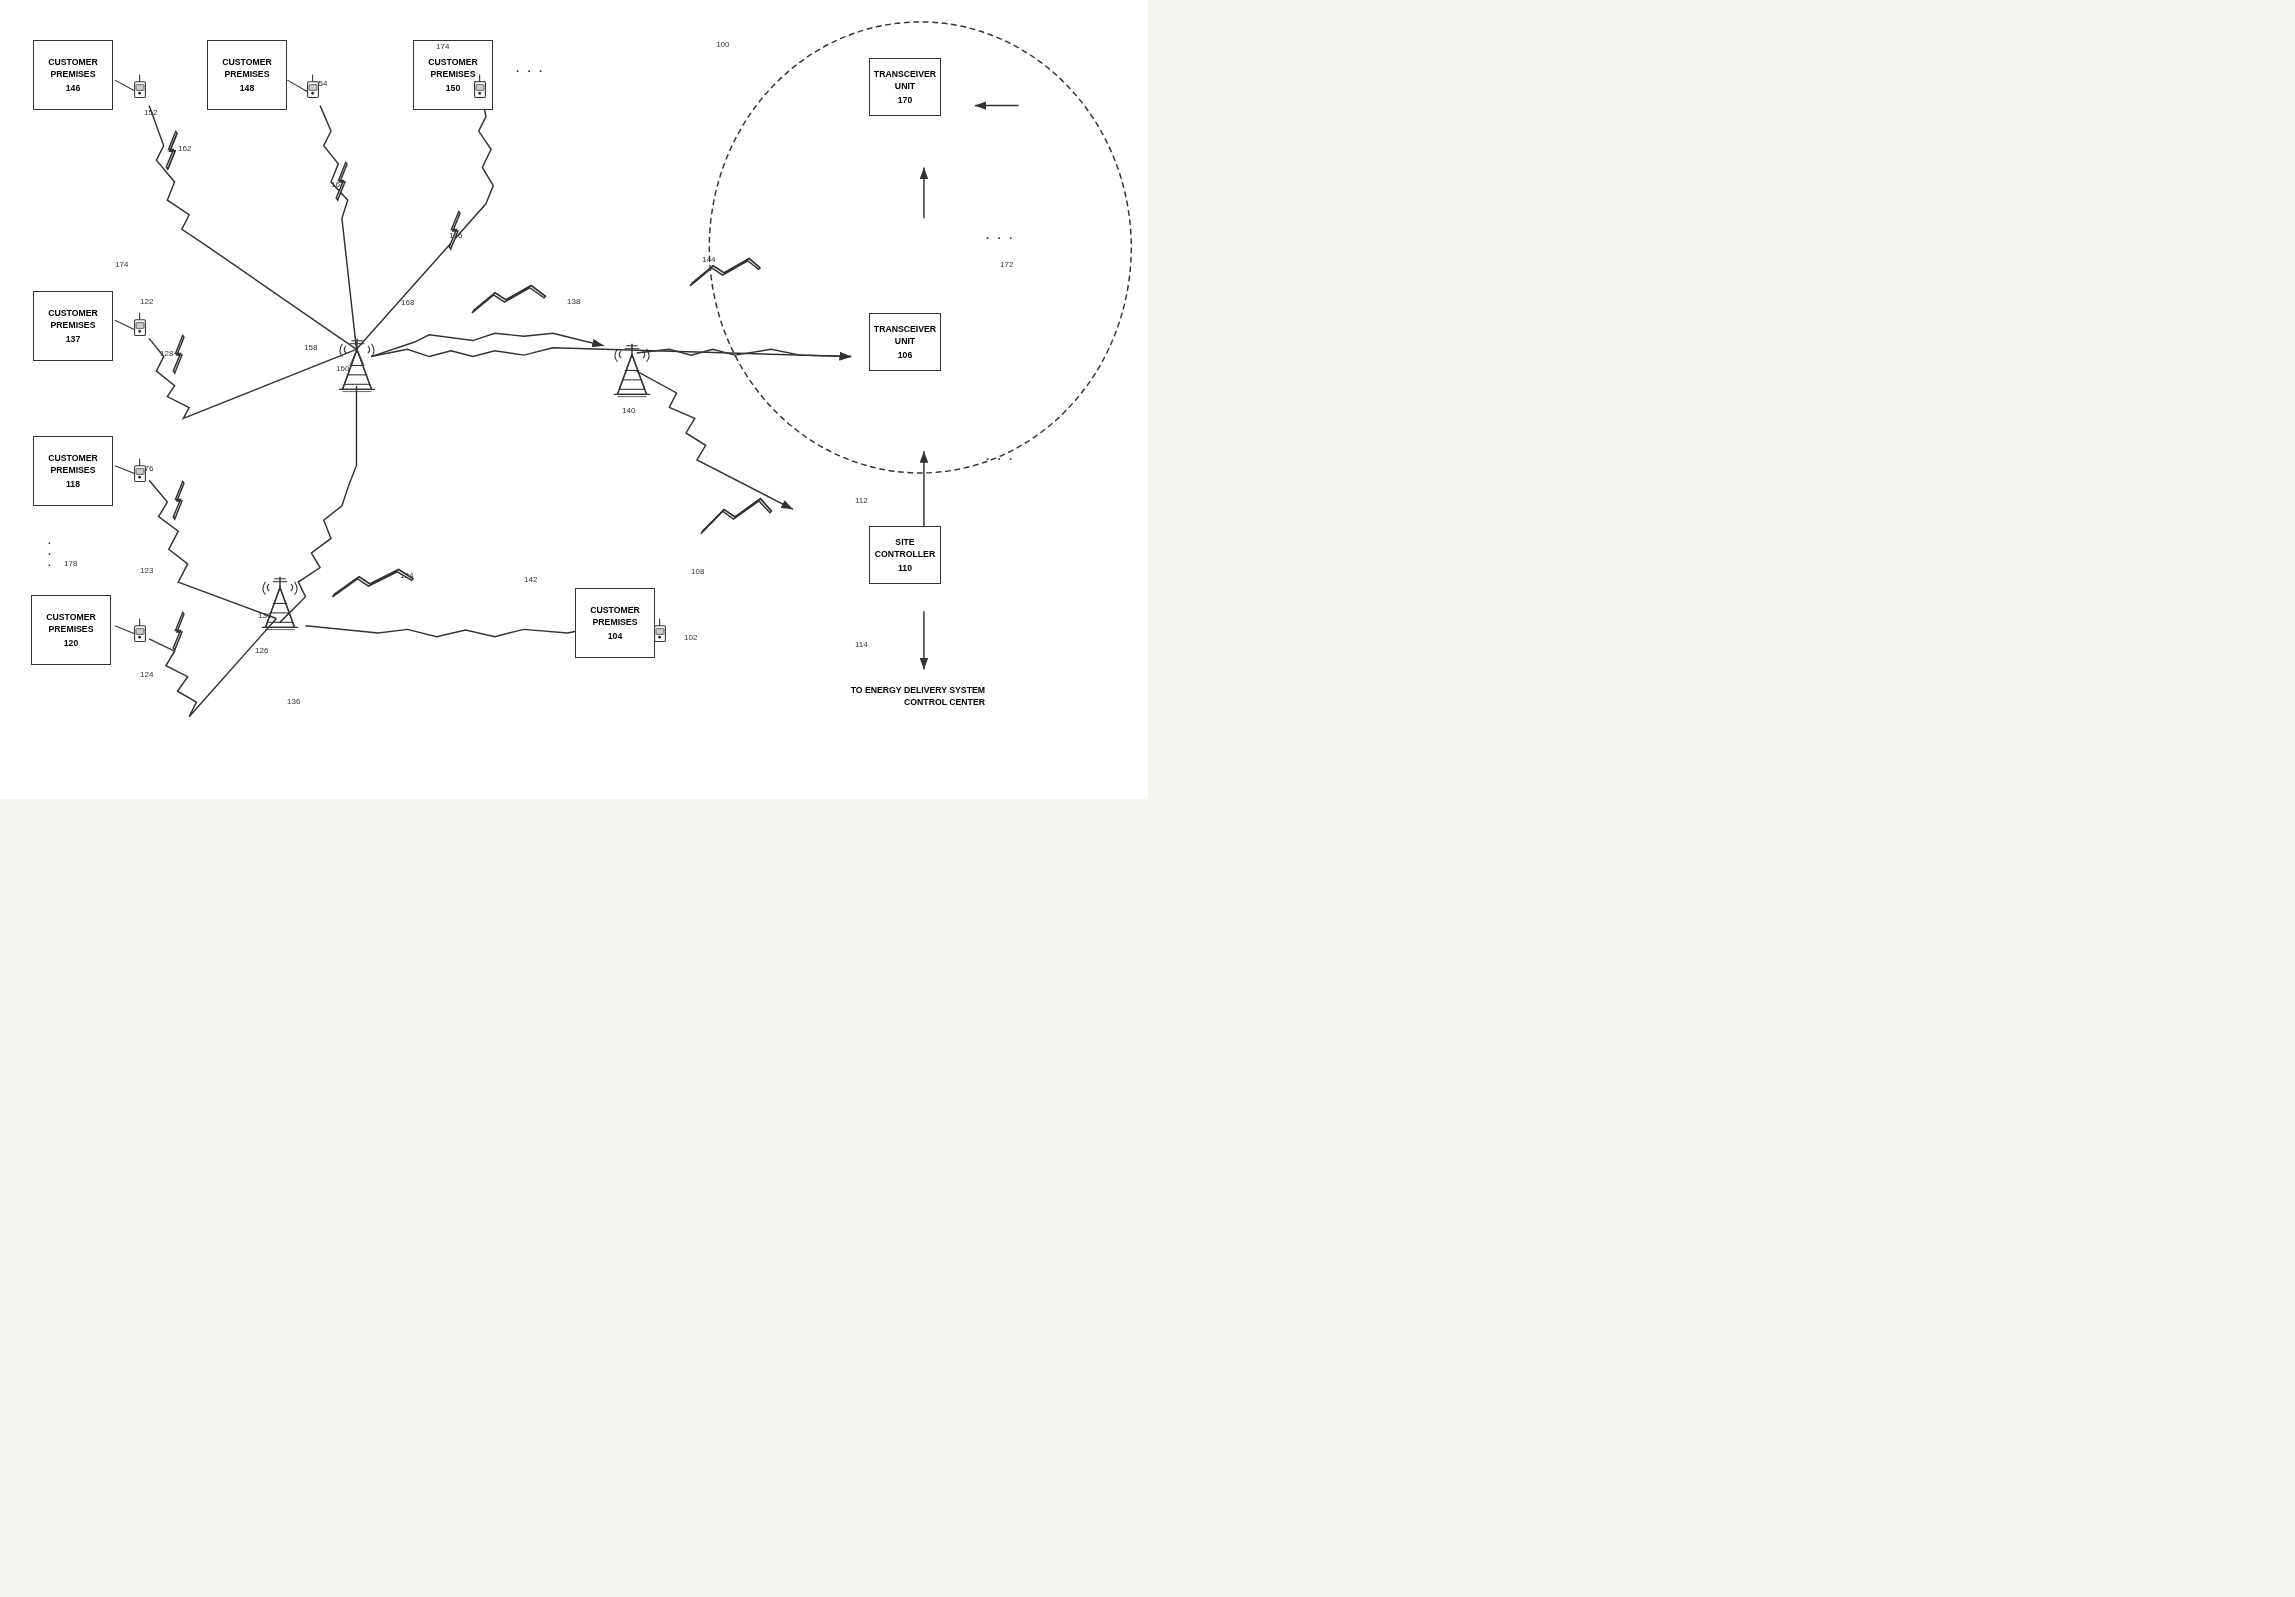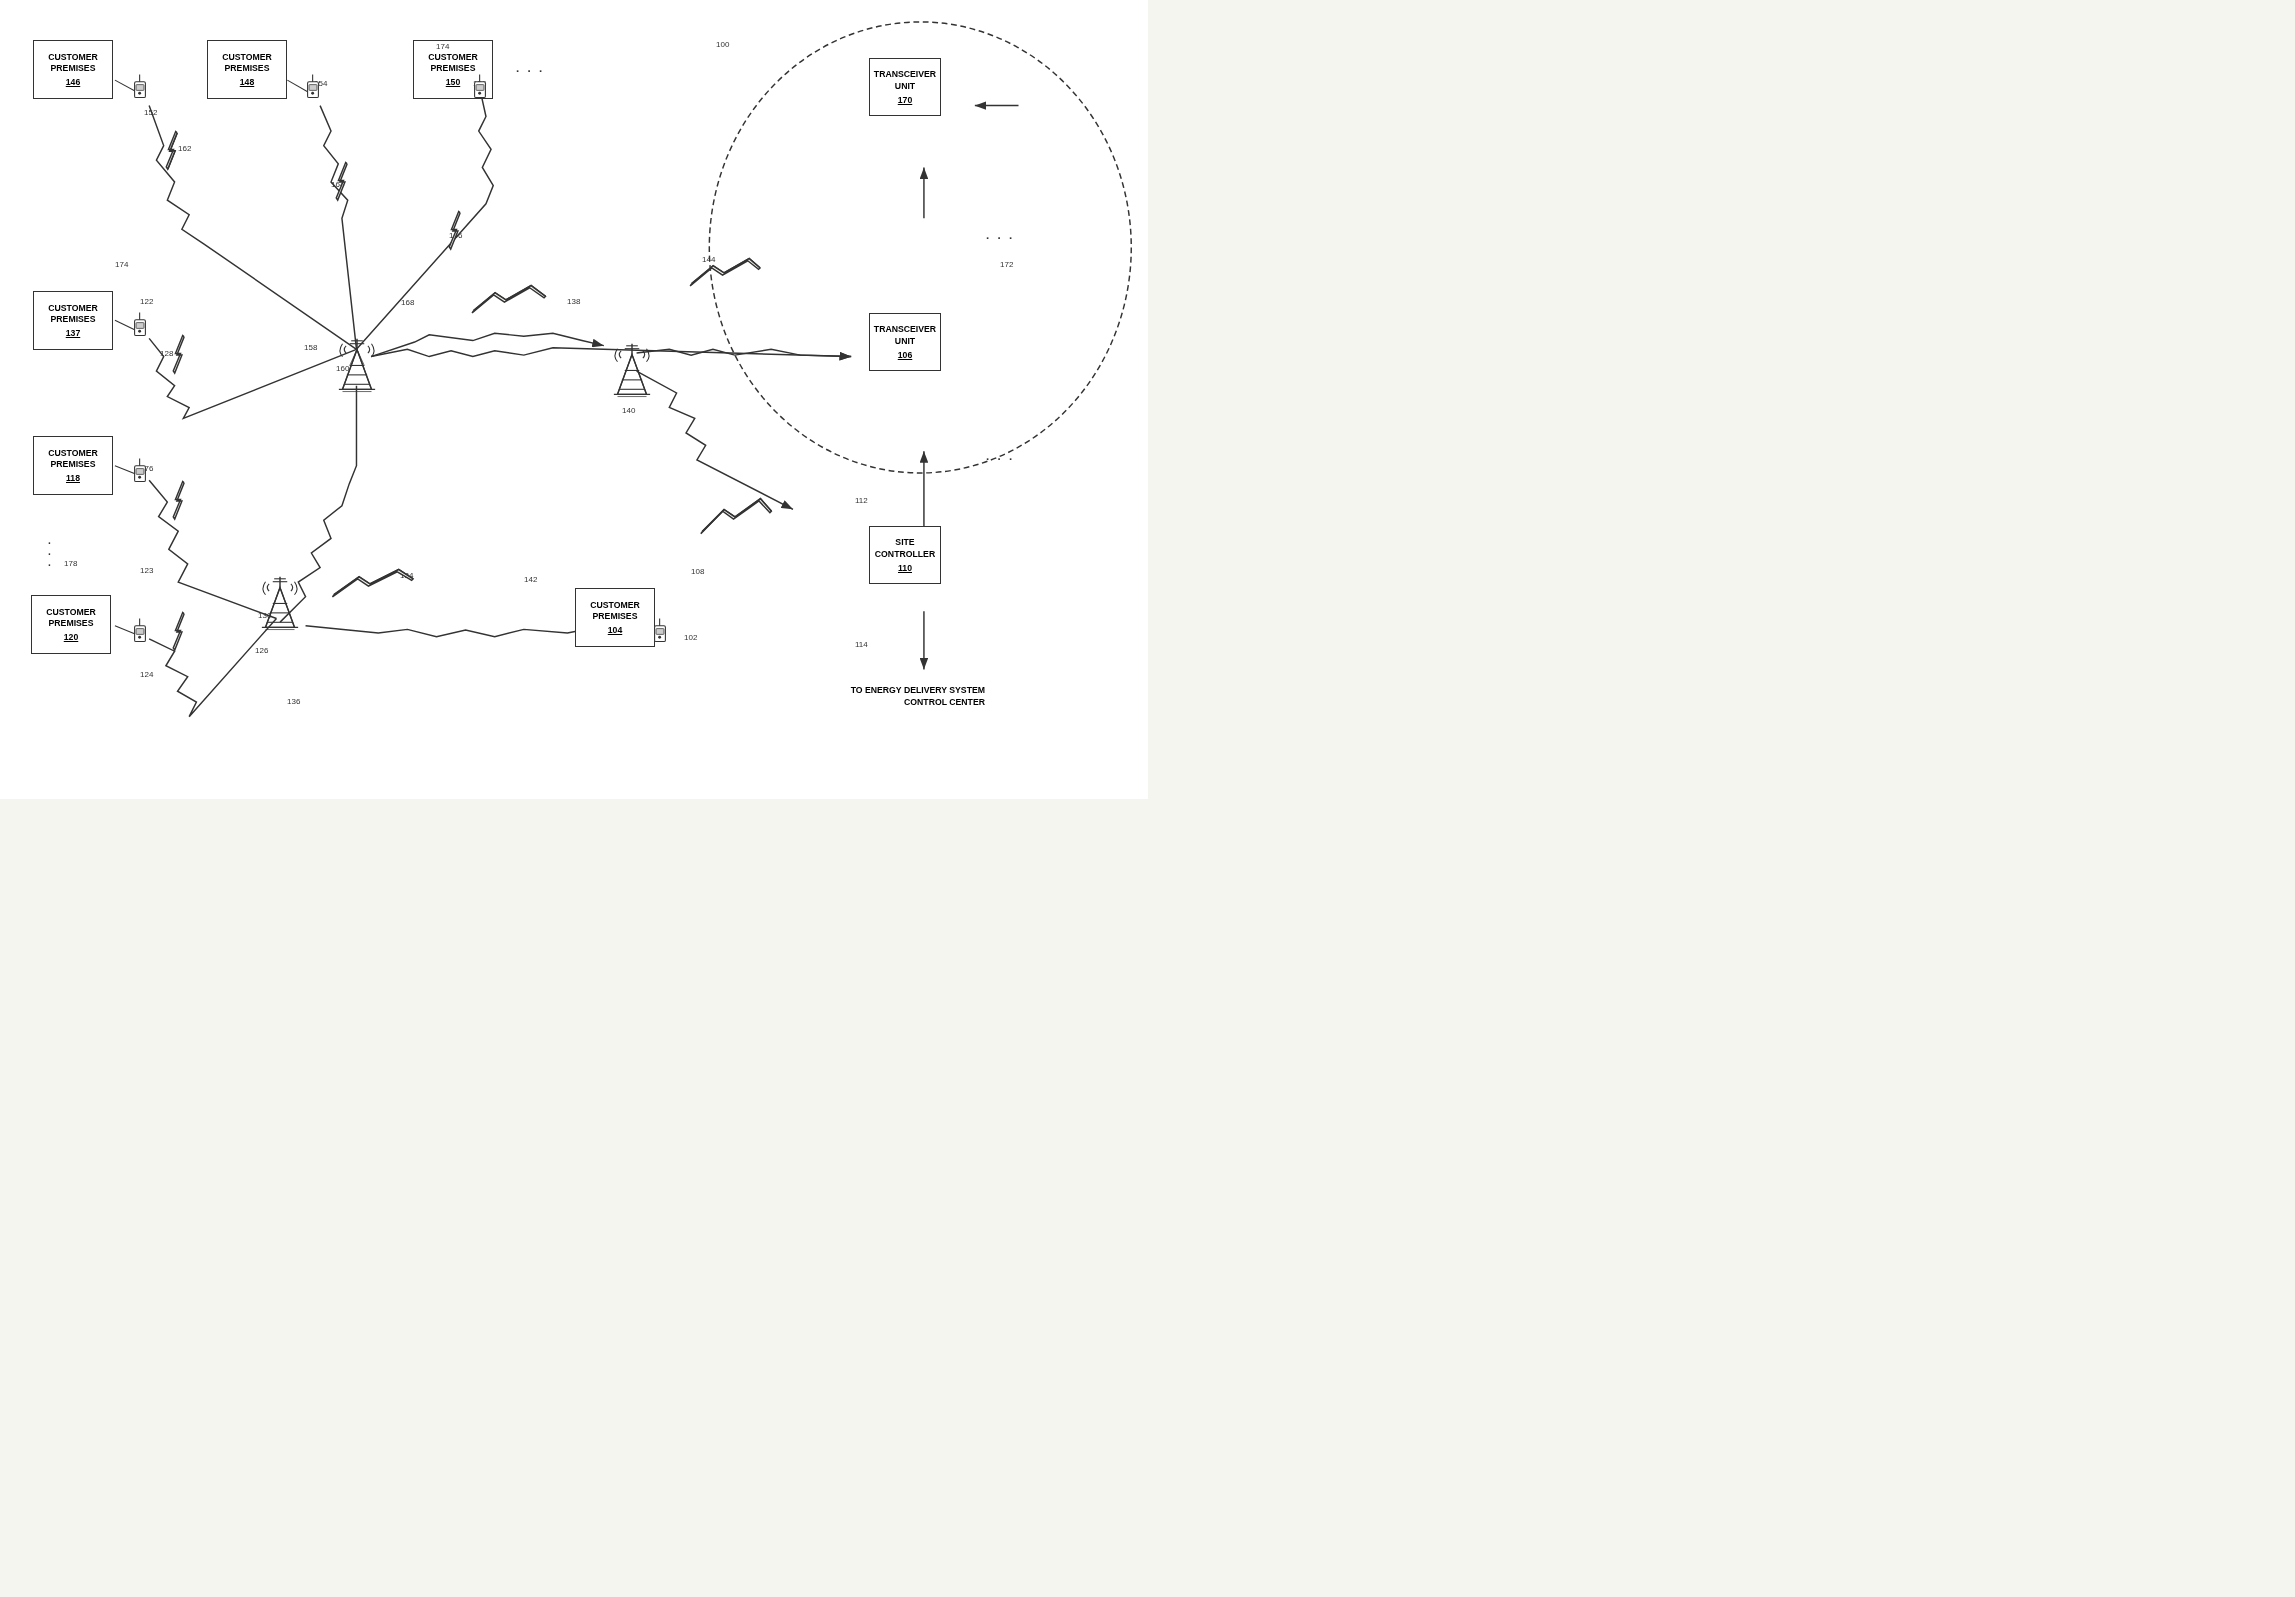--- a/index.html
+++ b/index.html
@@ -34,29 +34,28 @@
 
     .box-title {
       font-size: 8.7px;
       font-weight: bold;
       line-height: 1.3;
     }
 
     .box-number {
       font-size: 8.7px;
       font-weight: bold;
-      text-decoration: underline;
       margin-top: 3px;
       text-align: right;
     }
 
     
     .cp-box {
       width: 80px;
-      height: 59px;
+      height: 70px;
     }
 
     
     .sys-box {
       width: 72px;
       height: 58px;
     }
 
     
     .label {

